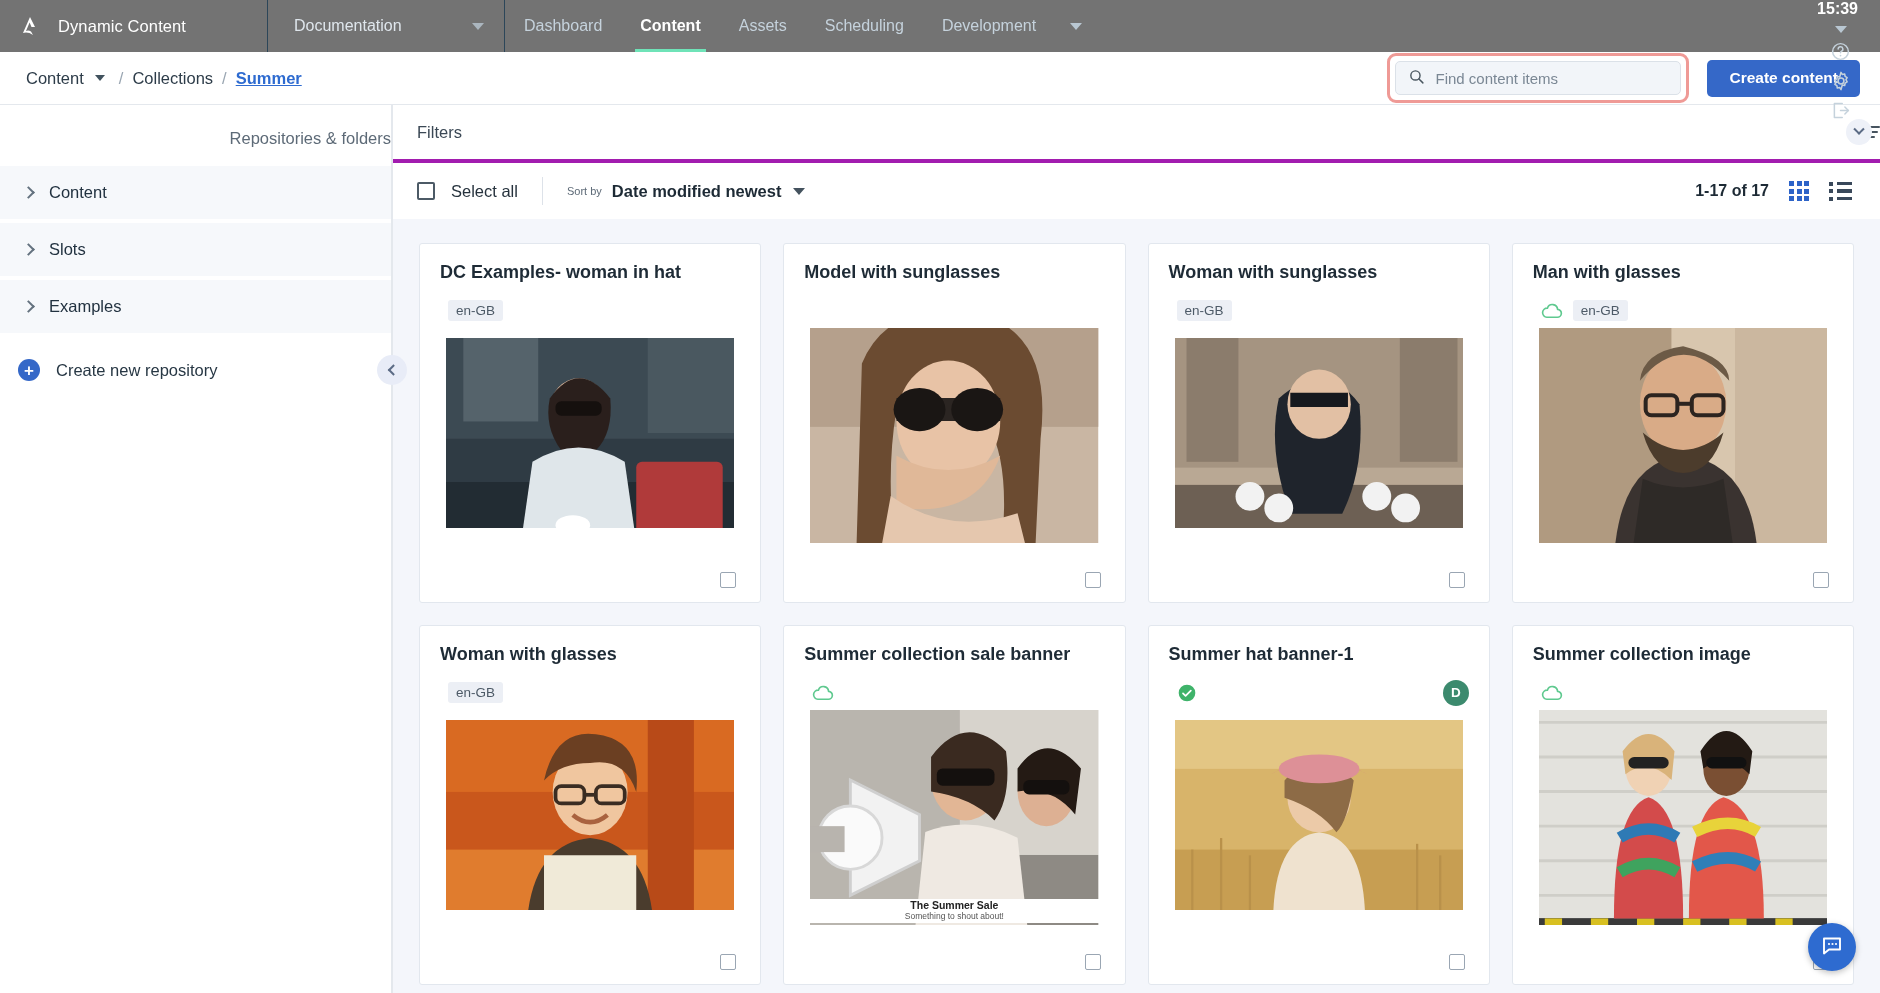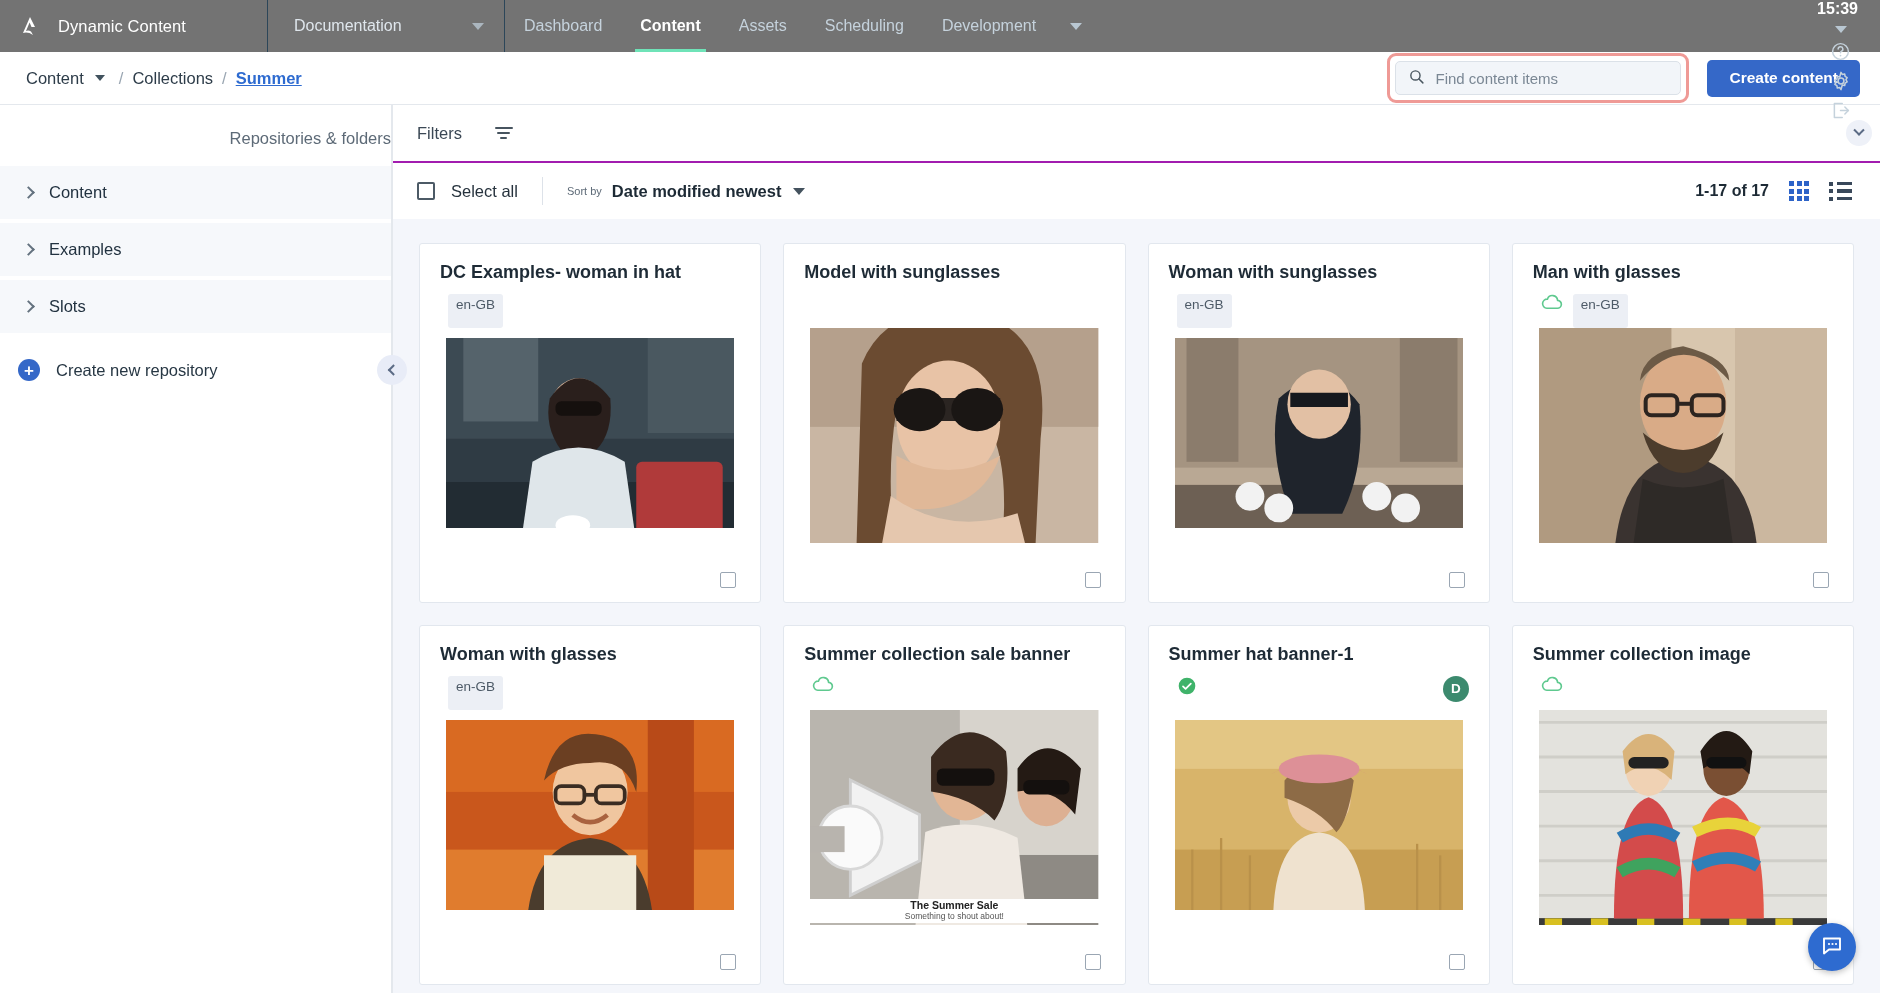--- a/index.html
+++ b/index.html
@@ -188,25 +188,26 @@
   
   .main {
     flex: 1;
     display: flex; flex-direction: column;
     background: #ffffff;
     position: relative;
     border-left: 1px solid #e4e8ed;
   }
   .filterbar {
     height: 58px;
-    border-bottom: 2px solid #a21caf;
+    border-bottom: 4px solid #a21caf;
     display: flex; align-items: center;
     padding-left: 24px;
     gap: 33px;
     position: relative;
+    justify-content: space-between;
   }
   .filters-label { font-size: 16.5px; color: #3b4855; cursor: pointer; }
   .filter-glyph { display: flex; flex-direction: column; gap: 3px; cursor: pointer; }
   .filter-glyph i { display: block; background: #47545f; height: 2px; border-radius: 1px; }
   .filter-glyph i:nth-child(1) { width: 18px; }
   .filter-glyph i:nth-child(2) { width: 13px; margin-left: 2.5px; }
   .filter-glyph i:nth-child(3) { width: 7px;  margin-left: 5.5px; }
 
   .collapse-pill {
     position: absolute;
@@ -304,21 +305,21 @@
   }
   .card-title {
     font-size: 18px;
     font-weight: bold;
     color: #1e2b36;
     line-height: 1.2;
     padding-left: 4px;
   }
   .card-meta {
     height: 34px;
-    display: flex; gap: 10px;
+    display: flex; align-items: center; gap: 10px;
     padding-left: 12px;
     margin-top: 10px;
   }
   .locale-chip {
     background: #eceff5;
     color: #4d5a67;
     font-size: 13.5px;
     border-radius: 3px;
     padding: 3px 8px;
   }
@@ -468,25 +469,25 @@
 
   <div class="sidebar">
     <div class="side-title">Repositories &amp; folders</div>
 
     <div class="tree-item">
       <span class="chev"></span>
       <span>Content</span>
     </div>
     <div class="tree-item">
       <span class="chev"></span>
-      <span>Examples</span>
+      <span>Slots</span>
     </div>
     <div class="tree-item">
       <span class="chev"></span>
-      <span>Slots</span>
+      <span>Examples</span>
     </div>
 
     <div class="create-repo">
       <span class="plus-circle">+</span>
       <span>Create new repository</span>
     </div>
   </div>
 
   <div class="main">
 

